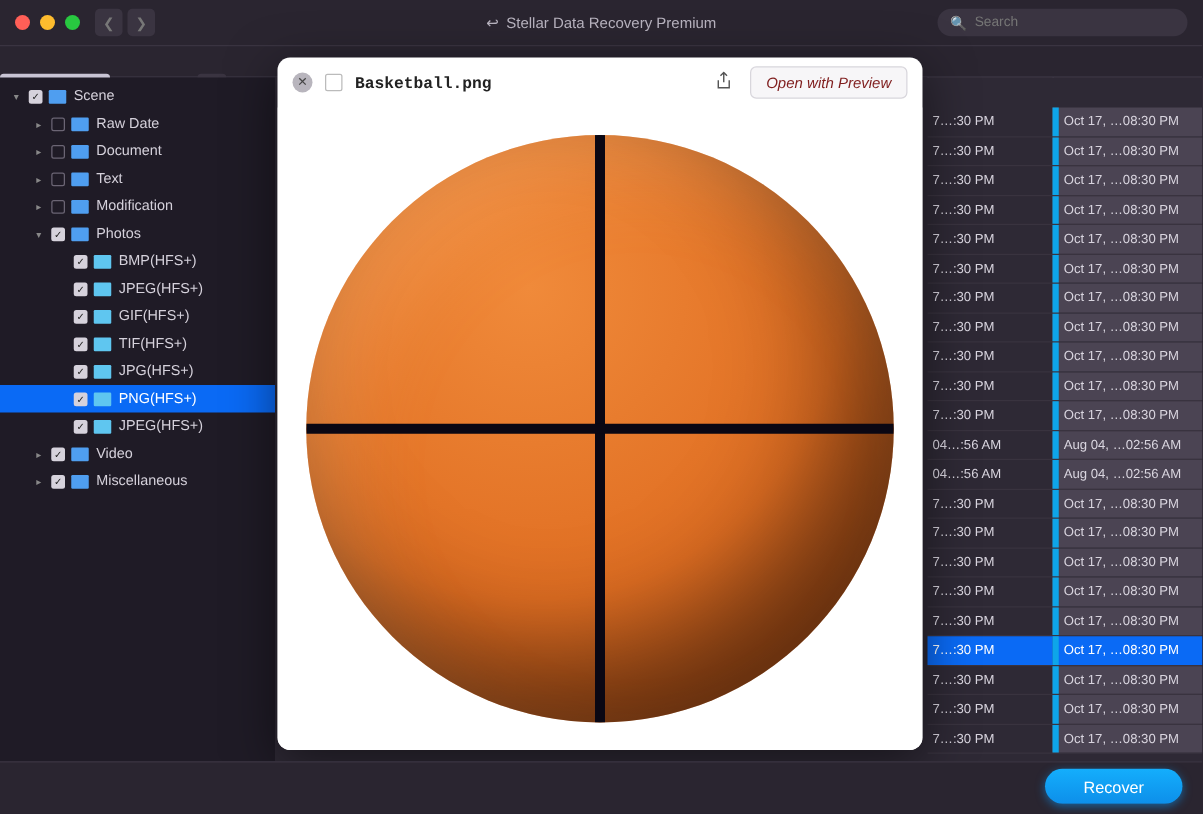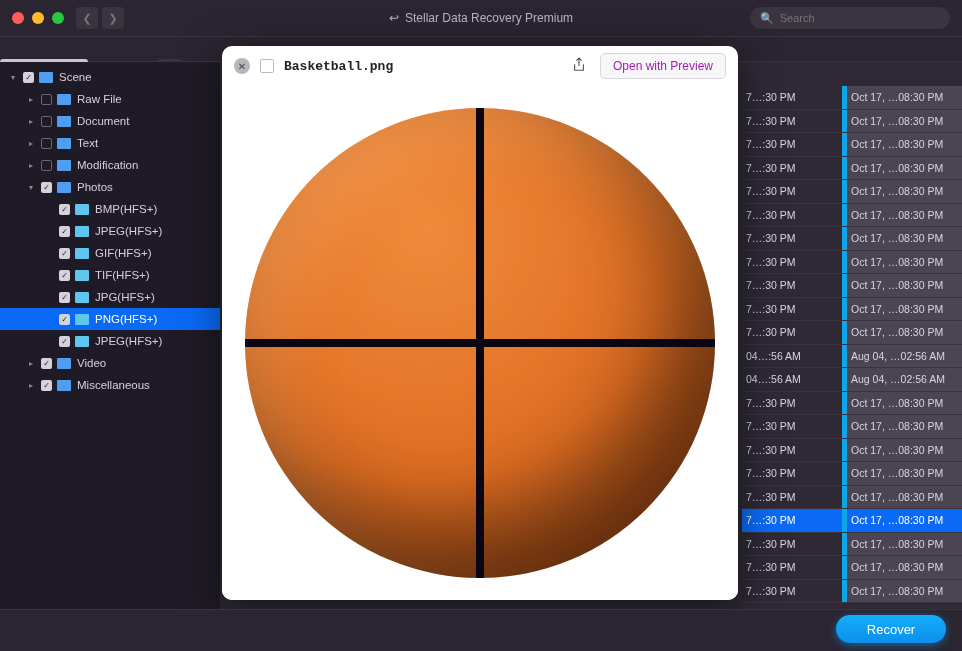--- a/index.html
+++ b/index.html
@@ -41,21 +41,21 @@
     .trow .c1{ width:100px; padding-left:4px; line-height:23.5px; white-space:nowrap; overflow:hidden;}
     .trow .c2{ width:120px; padding-left:4px; line-height:23.5px; white-space:nowrap; overflow:hidden; border-left:5px solid #0ea5e9; background:#4b4453;}
     .trow.sel .c1, .trow.sel .c2{ background:#0a6af5; color:#fff;}
 
     
     .preview{ position:absolute; left:222px; top:46px; width:516px; height:554px; background:#fff; border-radius:10px; box-shadow:0 10px 40px rgba(0,0,0,.5); overflow:hidden;}
     .preview-header{ height:40px; display:flex; align-items:center; padding:0 12px; gap:10px;}
     .ph-close{ width:16px; height:16px; border-radius:50%; background:#b8b5bd; display:flex; align-items:center; justify-content:center; color:#444; font-size:10px;}
     .ph-title{ font-size:13px; font-weight:600; color:#222; flex:1;font-family:Liberation Mono, monospace;}
     .ph-share{ width:18px; height:18px; color:#555; font-size:14px;}
-    .ph-open{ border:1px solid #d8d6dc; border-radius:5px; padding:5px 12px; font-size:12px; color:#a21caf; background:#f7f6f8;}
+    .ph-open{ border:1px solid #d8d6dc; border-radius:5px; padding:5px 12px; font-size:12px; color:#7f1d1d; background:#f7f6f8;font-style:italic;}
     .preview-body{ display:flex; align-items:center; justify-content:center; width:100%; height:calc(100% - 40px); background:#fff;}
     .basketball{ width:470px; height:470px; border-radius:50%; background: radial-gradient(circle at 38% 26%, #f08a3a 0%, #e06e22 55%, #a34a16 90%, #6e2f0d 100%); position:relative; box-shadow: inset -40px -50px 90px rgba(0,0,0,.45), inset 30px 30px 60px rgba(255,200,140,.25);}
     .bb-line{ position:absolute; background:#0a0713; }
     .v-line{ top:0; bottom:0; width:8px; left:calc(50% - 4px); }
     .h-line{ left:0; right:0; height:8px; top:calc(50% - 4px); }
     
     .seam{ position:absolute; border:8px solid #0a0713; border-radius:50%; }
     .seam.left{ width:540px; height:540px; top:-35px; left:-380px; border-right-color:transparent; border-top-color:transparent; border-bottom-color:transparent; transform:rotate(6deg);}
     .seam.right{ width:540px; height:540px; top:-35px; right:-380px; border-left-color:transparent; border-top-color:transparent; border-bottom-color:transparent; transform:rotate(-6deg);}
     .bbmask{ position:absolute; inset:0; border-radius:50%; overflow:hidden;}
@@ -108,21 +108,21 @@
         <span class="chev">▾</span>
         <span class="chk checked">✓</span>
         <span class="folder-icon" style="background: rgb(79, 158, 240);"></span>
         <span>Scene</span>
       </div>
       <div class="tree-row">
         <span class="tree-indent" style="width: 26px;"></span>
         <span class="chev">▸</span>
         <span class="chk unchecked"></span>
         <span class="folder-icon" style="background: rgb(79, 158, 240);"></span>
-        <span>Raw File</span>
+        <span>Raw Date</span>
       </div>
       <div class="tree-row">
         <span class="tree-indent" style="width: 26px;"></span>
         <span class="chev">▸</span>
         <span class="chk unchecked"></span>
         <span class="folder-icon" style="background: rgb(79, 158, 240);"></span>
         <span>Document</span>
       </div>
       <div class="tree-row">
         <span class="tree-indent" style="width: 26px;"></span>

